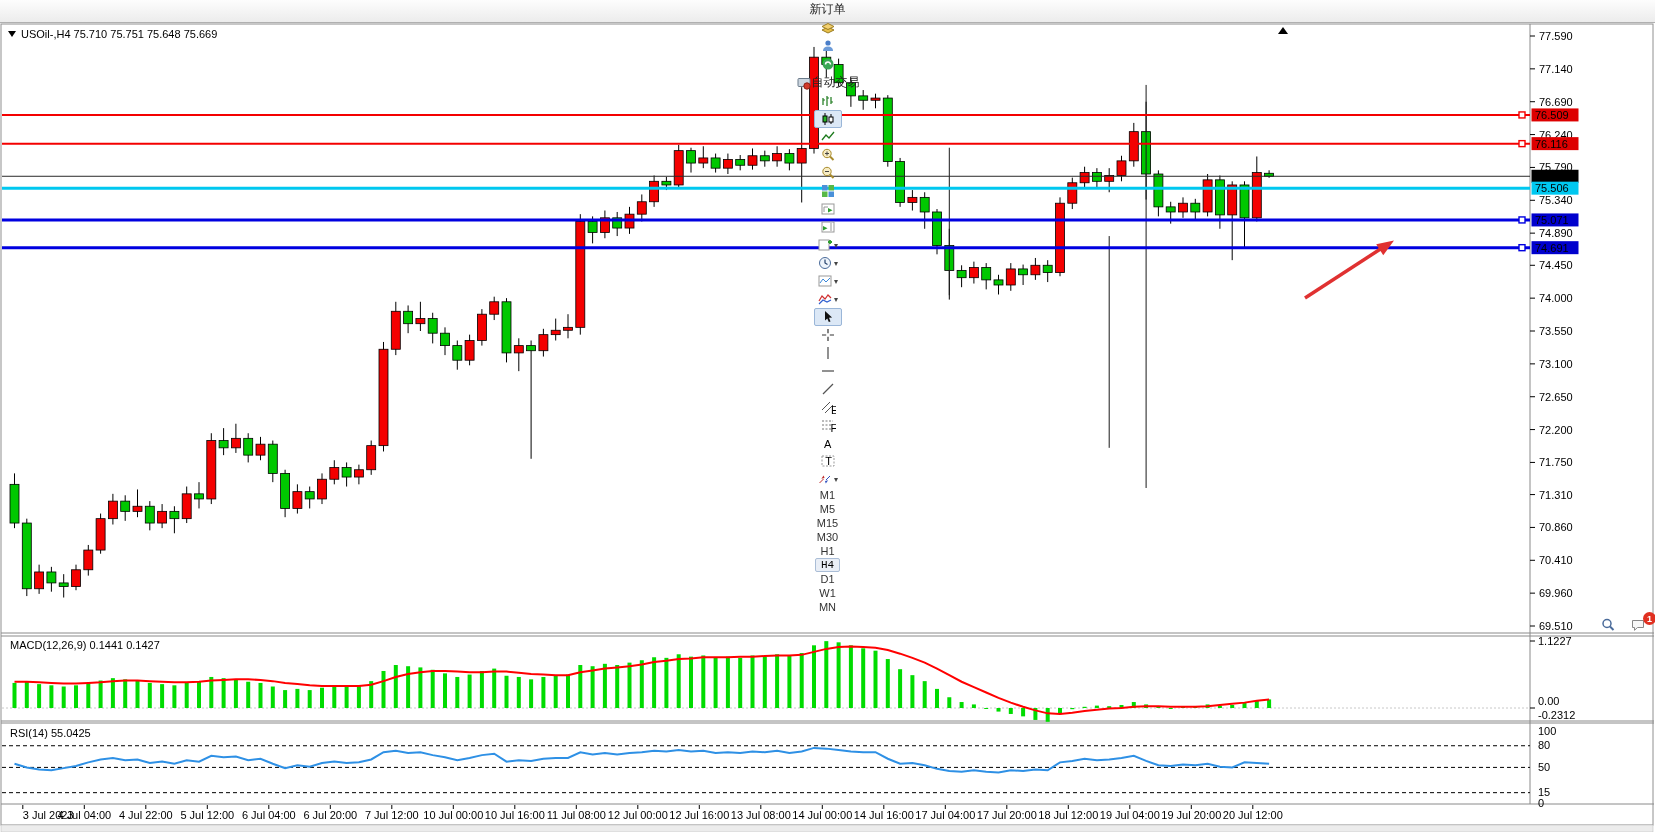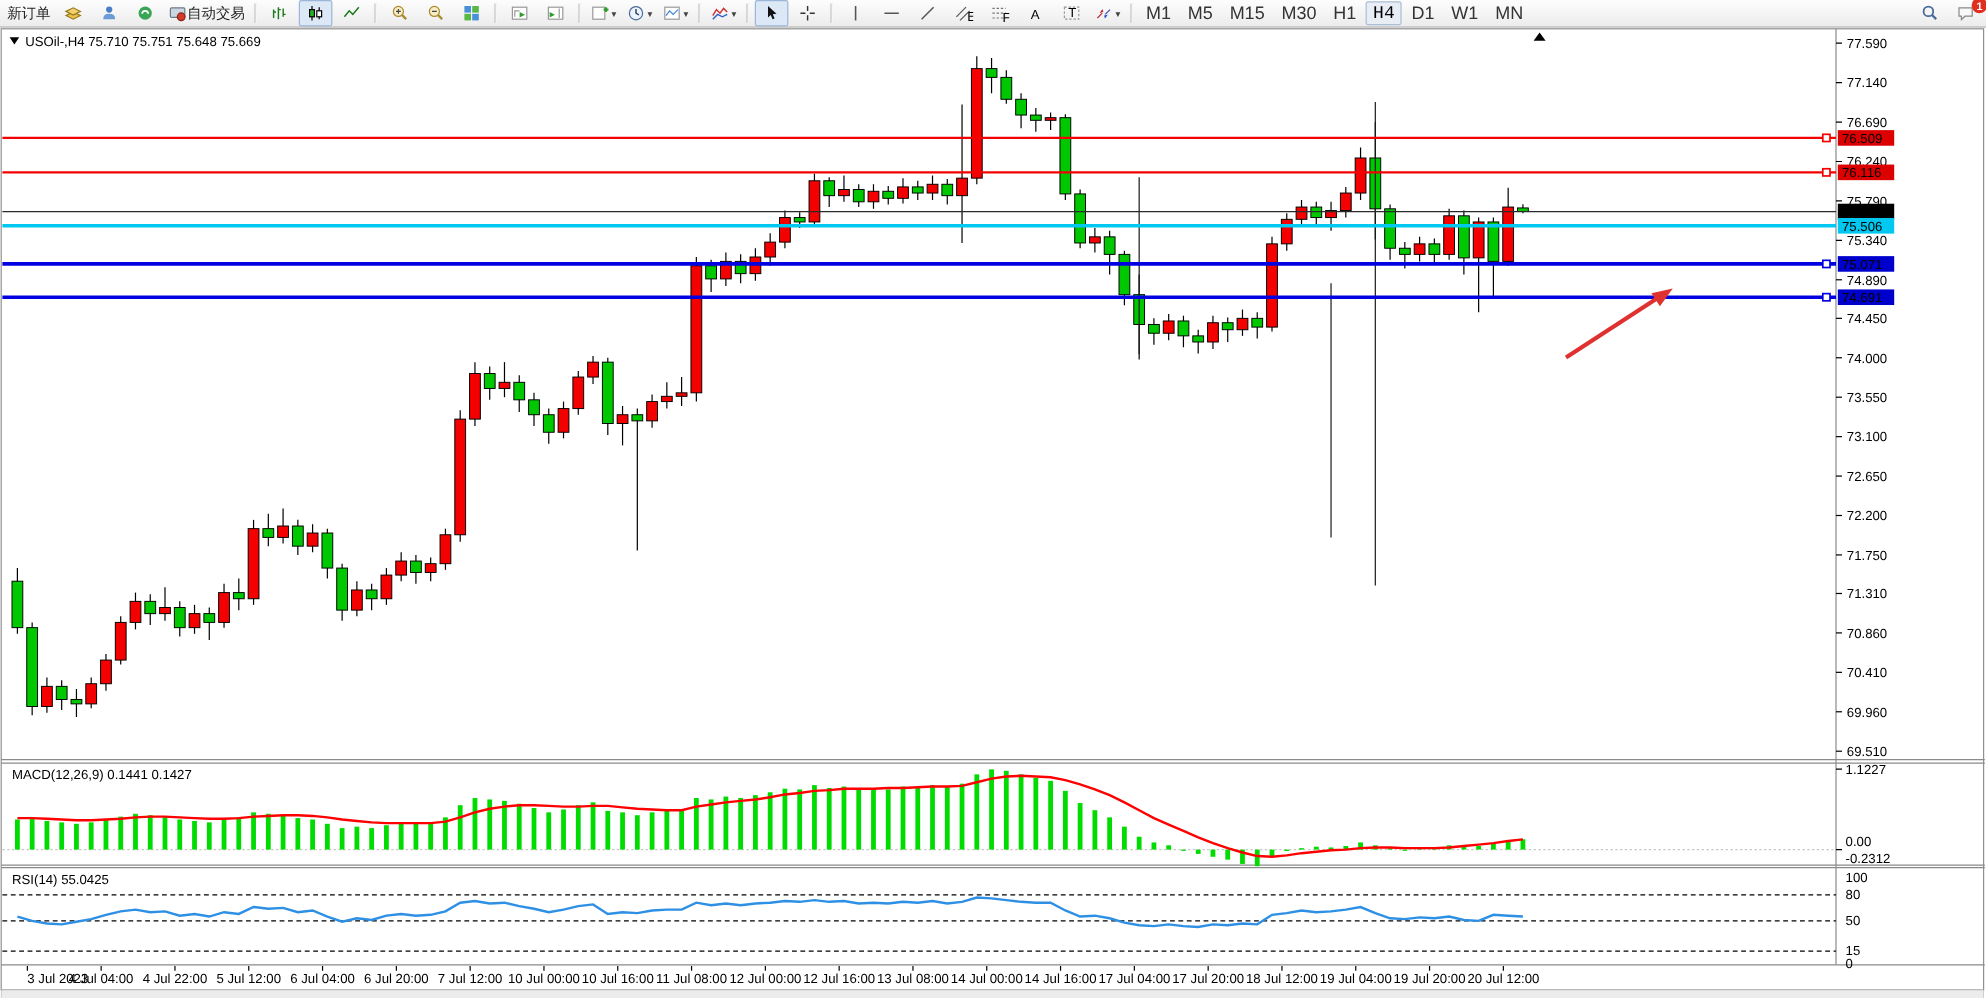--- a/index.html
+++ b/index.html
@@ -1,24 +1,24 @@
 <!DOCTYPE html>
 <html><head>
 <meta charset="utf-8">
 <style>
   html,body{margin:0;padding:0;background:#f0f0f0;}
   .app{position:relative;width:1655px;height:832px;font-family:"Liberation Sans",sans-serif;background:#fff;overflow:hidden;}
   .toolbar{position:absolute;top:0;left:0;width:1655px;height:23px;background:linear-gradient(#fdfdfd,#ececec);
-    border-bottom:1px solid #b0b0b0;display:flex;align-items:center;padding:0 2px;box-sizing:border-box;z-index:5;}
+    border-bottom:1px solid #b0b0b0;display:flex;align-items:center;padding:0 2px;box-sizing:border-box;z-index:5;flex-direction:column;}
   .tbtn{height:20px;min-width:22px;display:inline-flex;align-items:center;justify-content:center;border:1px solid transparent;
     border-radius:2px;margin:0 1px;font-size:12px;color:#222;cursor:default;white-space:nowrap;padding:0 2px;}
   .tbtn.active{background:#dce8f6;border-color:#9ab6d8;}
   .tbtn svg{display:block;}
   .sep{width:1px;height:16px;background:#c2c2c2;border-right:1px solid #fff;margin:0 4px;}
-  .tf{font-size:15px;padding:0 5px;height:18px;display:inline-flex;align-items:center;color:#333;border:1px solid transparent;border-radius:2px;margin:0 1px;}
+  .tf{font-size:11px;padding:0 5px;height:18px;display:inline-flex;align-items:center;color:#333;border:1px solid transparent;border-radius:2px;margin:0 1px;}
   .tf.active{background:#e9eef6;border-color:#aabdd6;color:#000;font-family:Liberation Mono, monospace;}
   .right-group{margin-left:auto;display:flex;align-items:center;}
   .badge-wrap{position:relative;}
   .badge{position:absolute;top:-3px;right:-5px;background:#e03020;color:#fff;border-radius:50%;width:13px;height:13px;
     font-size:9px;display:flex;align-items:center;justify-content:center;font-weight:bold;}
   .caret{font-size:8px;color:#444;margin-left:1px;}
   .chart-area{position:absolute;top:23px;left:0;width:1655px;height:809px;}
   svg text{font-family:"Liberation Sans",sans-serif;font-size:11px;fill:#000;}
 </style>
 </head>

